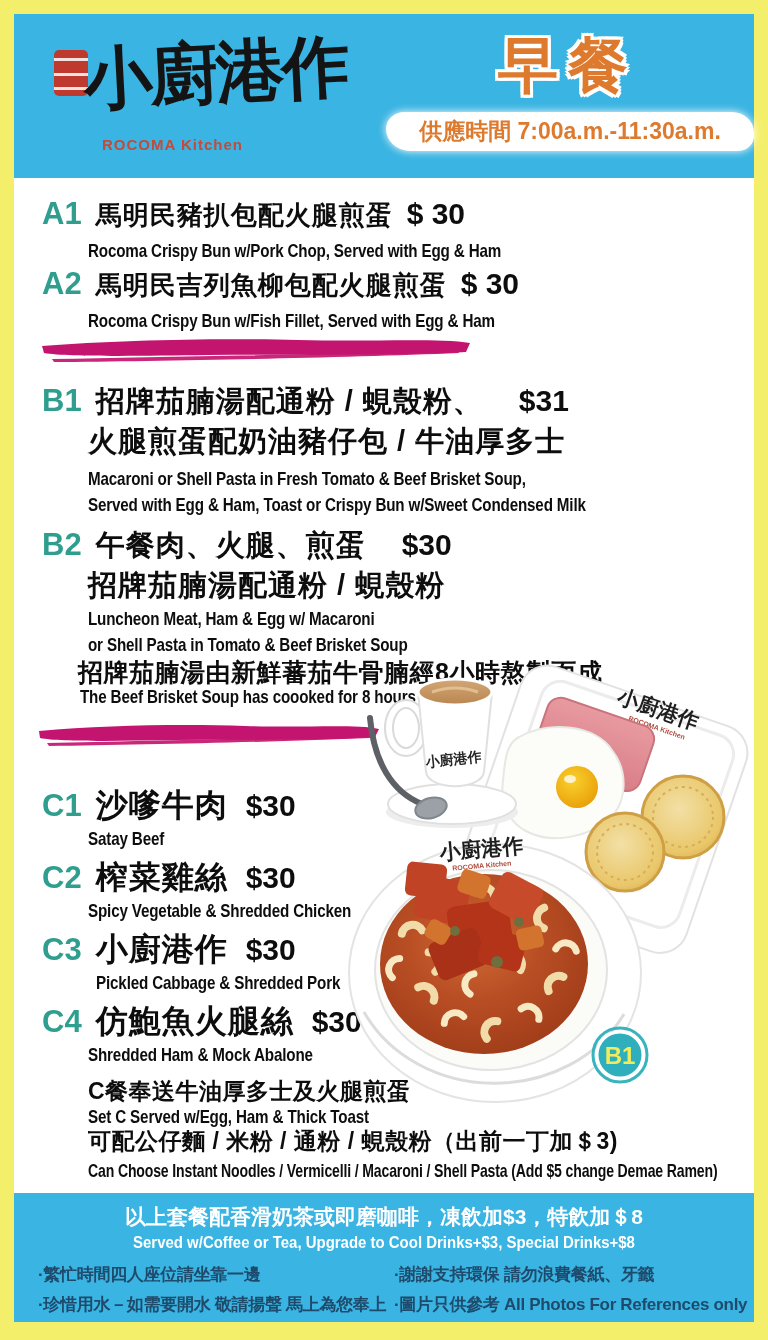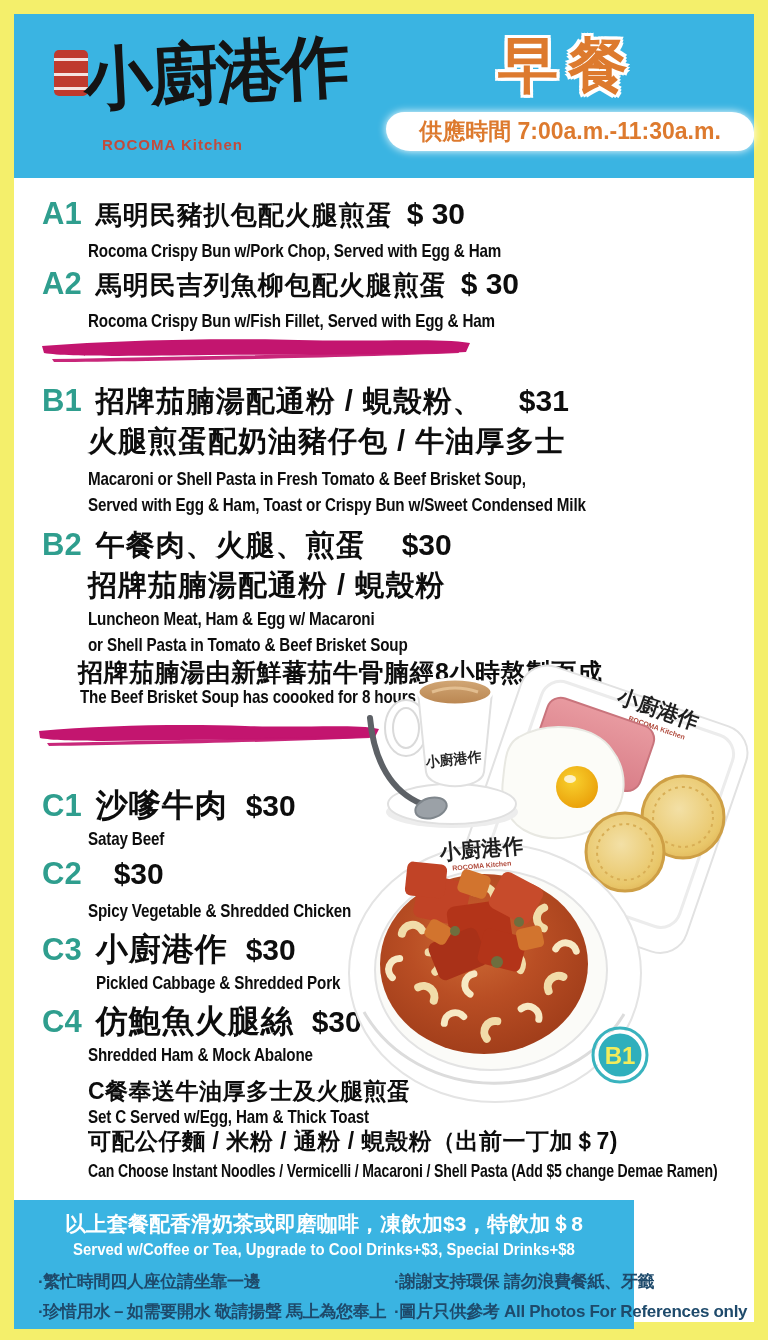--- a/index.html
+++ b/index.html
@@ -33,21 +33,21 @@
   .item-line.b .name{font-size:29px;}
   .item-line.b .price{margin-left:36px;}
   .en{position:absolute;left:74px;font-size:19px;font-weight:bold;color:#0d0d0d;white-space:nowrap;
       letter-spacing:-0.2px;transform:scaleX(.8);transform-origin:0 0;}
   .en.wide{transform:scaleX(.74);}
   .cjk-note{position:absolute;left:64px;font-size:25px;font-weight:bold;color:#0d0d0d;white-space:nowrap;letter-spacing:.5px;}
   .cjk-note.small{font-size:23px;left:74px;}
   .divider{position:absolute;}
 
   
-  .footer{position:absolute;left:0;top:1179px;width:620px;height:129px;background:var(--blue,#3ab4e2);margin-top:7px;}
+  .footer{position:absolute;left:0;top:1179px;width:740px;height:129px;background:var(--blue,#3ab4e2);}
   .f-cjk{position:absolute;top:10px;left:50%;transform:translateX(-50%);color:#fff;font-size:21px;font-weight:bold;white-space:nowrap;}
   .f-en{position:absolute;top:40px;left:50%;transform:translateX(-50%) scaleX(.88);color:#fff;font-size:17px;font-weight:bold;white-space:nowrap;}
   .f-note{position:absolute;color:var(--footer-dark,#1e4a6b);font-size:17px;font-weight:bold;white-space:nowrap;letter-spacing:-0.3px;}
 
   .photo{position:absolute;left:320px;top:618px;}
   .mac{stroke:#f1dca9;stroke-width:8;fill:none;stroke-linecap:round;}
   .mac2{stroke:#f7e9c4;stroke-width:7;fill:none;stroke-linecap:round;}
 </style>
 </head>
 <body>
@@ -110,41 +110,42 @@
 
   <div class="item-line c" style="top:770px">
     <span class="code">C1</span>
     <span class="name">沙嗲牛肉</span>
     <span class="price">$30</span>
   </div>
   <div class="en" style="top:814px">Satay Beef</div>
 
   <div class="item-line c" style="top:842px">
     <span class="code">C2</span>
+    <span class="name">榨菜雞絲</span>
     <span class="price">$30</span>
   </div>
   <div class="en" style="top:886px">Spicy Vegetable &amp; Shredded Chicken</div>
 
   <div class="item-line c" style="top:914px">
     <span class="code">C3</span>
     <span class="name">小廚港作</span>
     <span class="price">$30</span>
   </div>
   <div class="en" style="top:958px;left:82px">Pickled Cabbage &amp; Shredded Pork</div>
 
   <div class="item-line c" style="top:986px">
     <span class="code">C4</span>
     <span class="name">仿鮑魚火腿絲</span>
     <span class="price">$30</span>
   </div>
   <div class="en" style="top:1030px">Shredded Ham &amp; Mock Abalone</div>
 
   <div class="cjk-note small" style="top:1062px">C餐奉送牛油厚多士及火腿煎蛋</div>
   <div class="en" style="top:1092px">Set C Served w/Egg, Ham &amp; Thick Toast</div>
-  <div class="cjk-note small" style="top:1112px">可配公仔麵 / 米粉 / 通粉 / 蜆殼粉（出前一丁加＄7)</div>
+  <div class="cjk-note small" style="top:1112px">可配公仔麵 / 米粉 / 通粉 / 蜆殼粉（出前一丁加＄3)</div>
   <div class="en wide" style="top:1146px">Can Choose Instant Noodles / Vermicelli / Macaroni / Shell Pasta (Add $5 change Demae Ramen)</div>
 
   <svg class="photo" width="420" height="480" viewBox="0 0 420 480">
     <defs>
       <radialGradient id="soupg" cx="45%" cy="38%" r="70%">
         <stop offset="0%" stop-color="#ce6b35"></stop>
             <stop offset="45%" stop-color="#b94e24"></stop>
             <stop offset="100%" stop-color="#9c3a18"></stop>
       </radialGradient>
       <radialGradient id="yolkg" cx="40%" cy="35%" r="75%">

